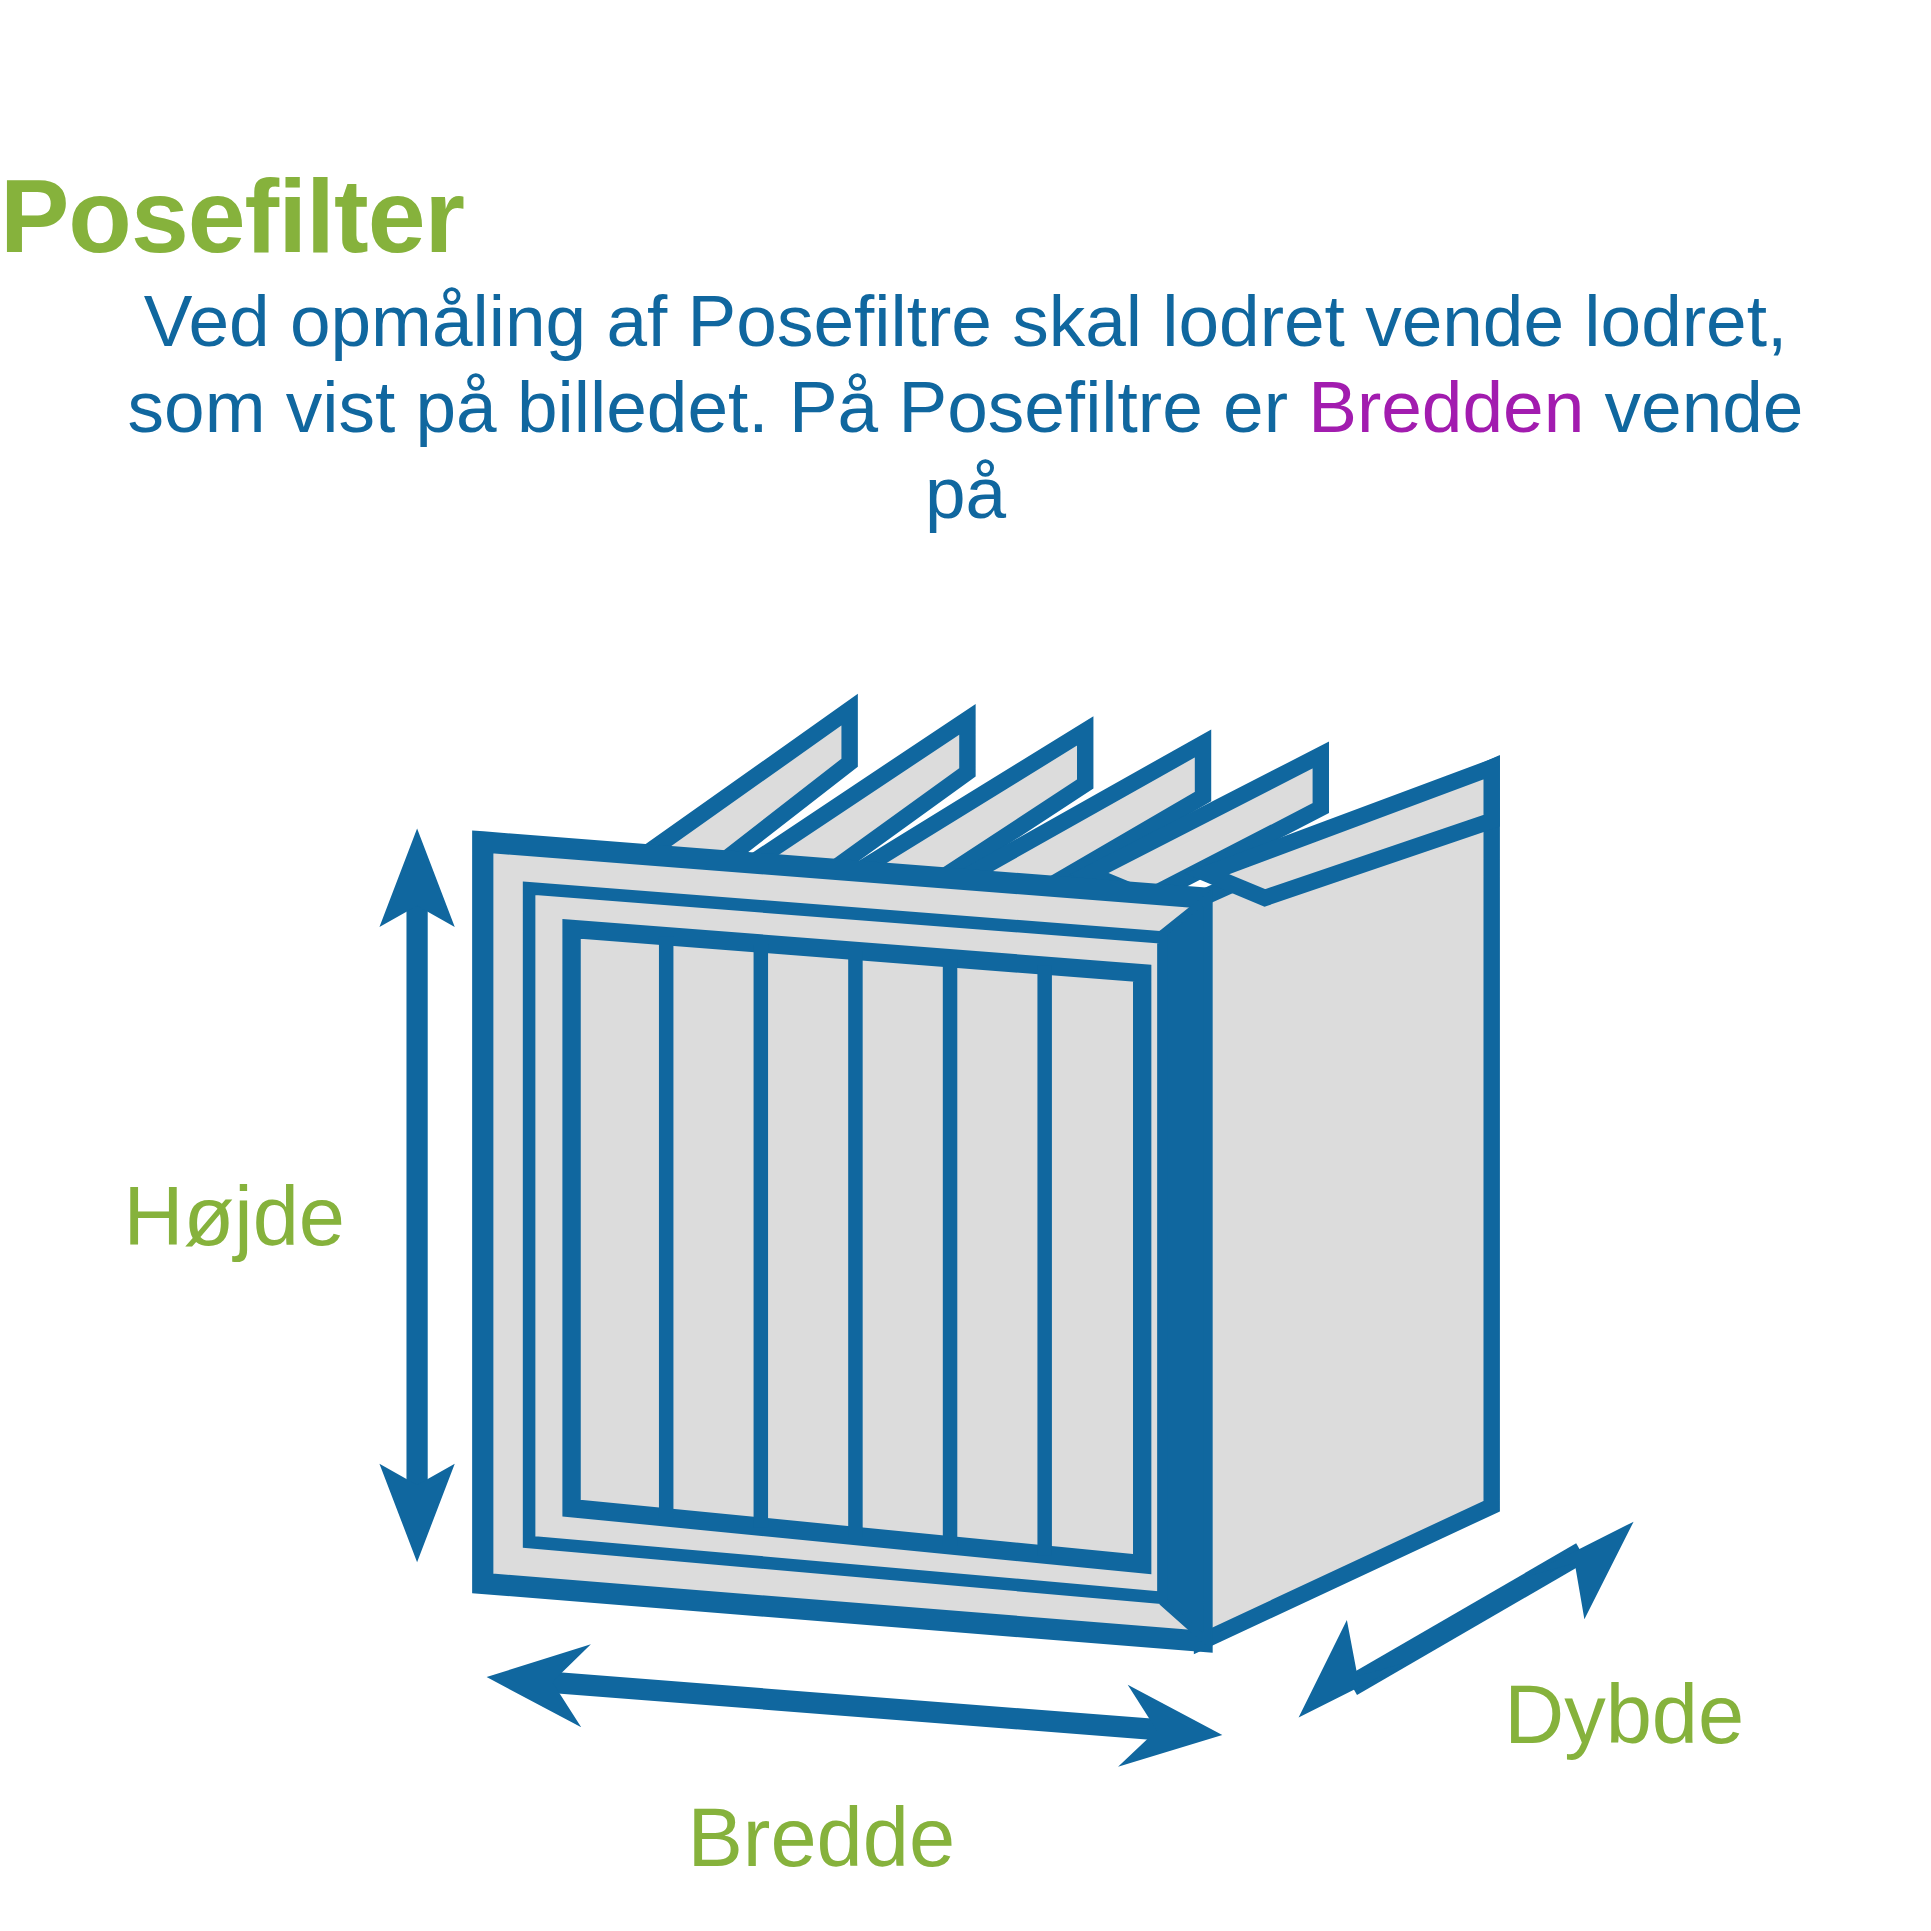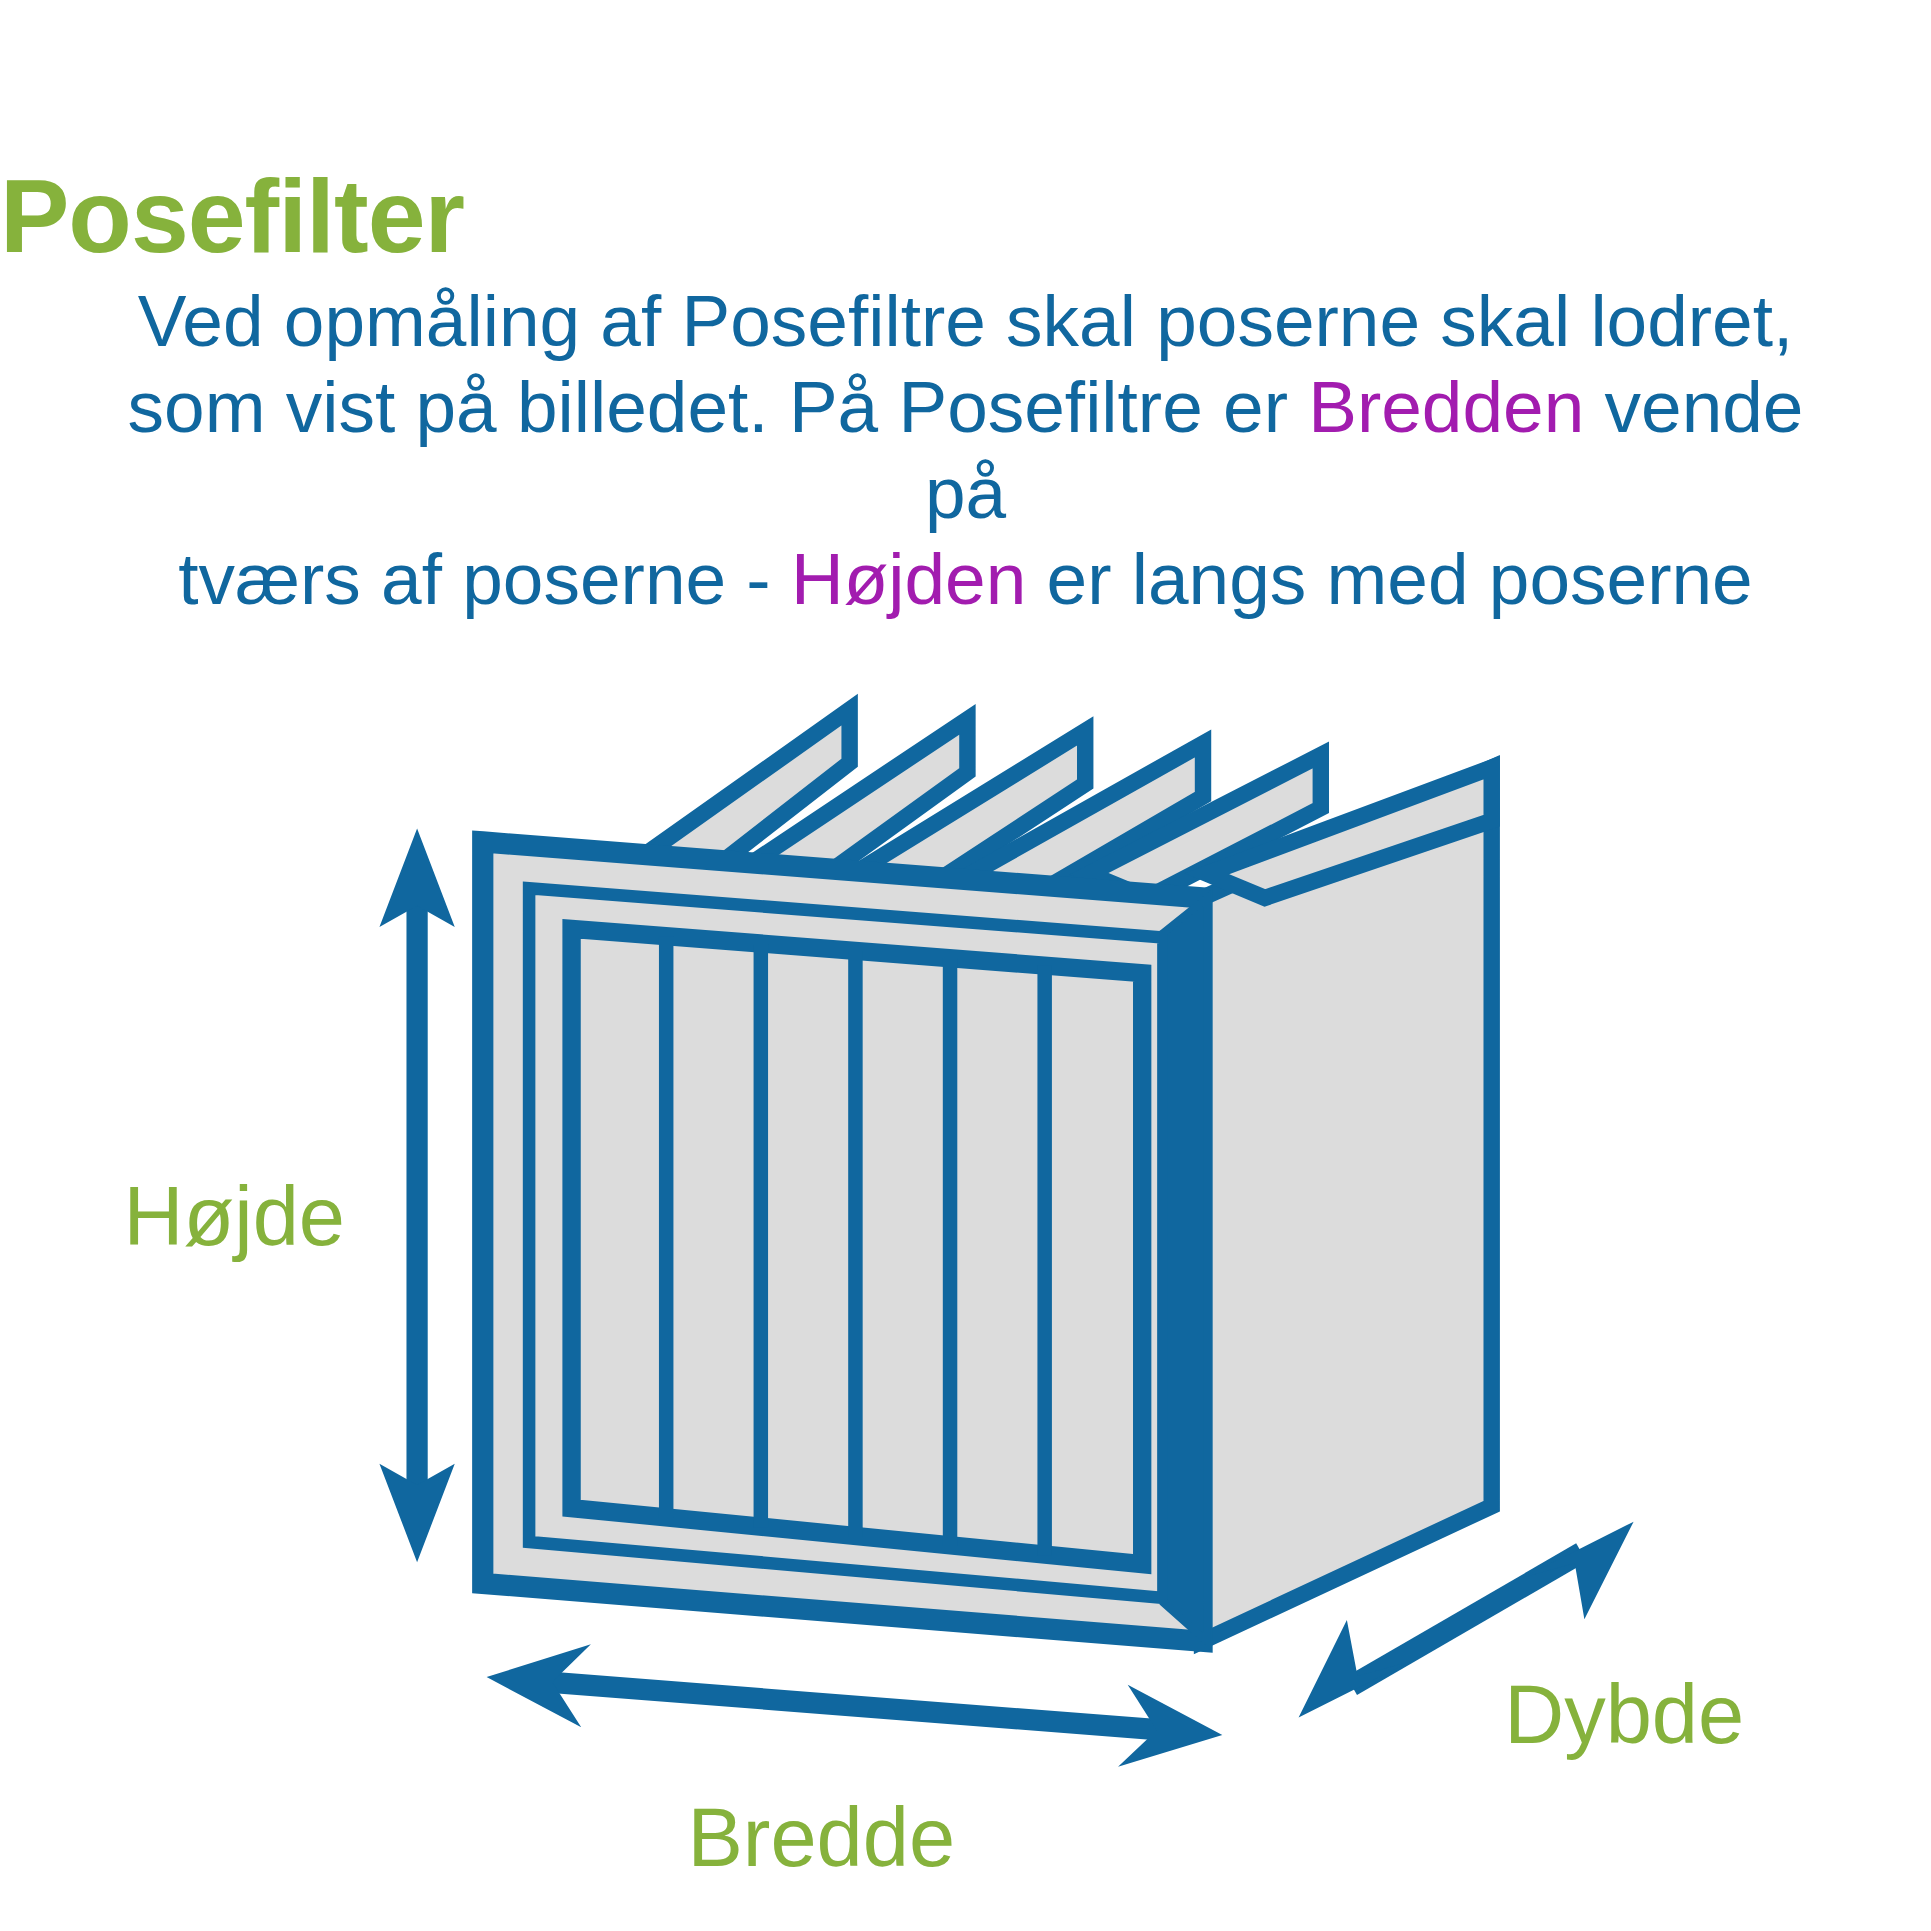--- a/index.html
+++ b/index.html
@@ -59,27 +59,24 @@
 </style>
 </head>
 <body>
 
 <div id="page">
 
   <h1 class="title">Posefilter</h1>
 
   <div class="intro">
     <div>
-      <span>Ved opmåling af Posefiltre skal poserne skal lodret,</span>
+      <span>Ved opmåling af Posefiltre skal lodret vende lodret,</span>
     </div>
     <div>
       <span>som vist på billedet. På Posefiltre er </span><span class="hl">Bredden</span><span> vende på</span>
-    </div>
-    <div>
-      <span>tværs af poserne - </span><span class="hl">Højden</span><span> er langs med poserne</span>
     </div>
   </div>
 
   <svg class="figure" viewBox="0 0 2000 2000">
 
     <g>
       <polygon points="1245,930 1545,795 1545,1560 1245,1700" fill="#dcdcdc" stroke="#10679f" stroke-width="17" stroke-linejoin="miter"></polygon>
     </g>
 
     <g>

